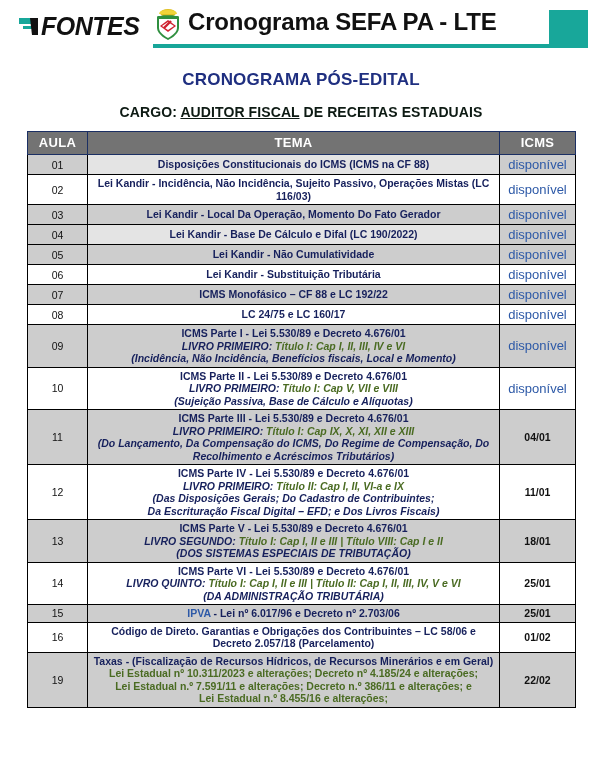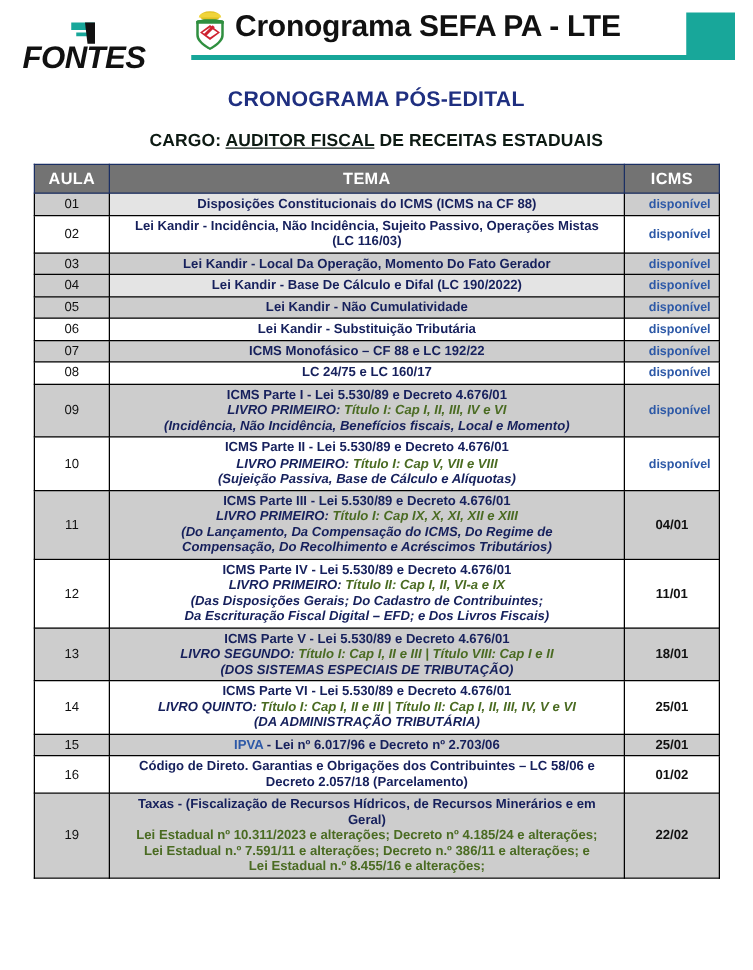--- a/index.html
+++ b/index.html
@@ -9,21 +9,21 @@
     background:#ffffff;
     font-family:"Liberation Sans", sans-serif;
     overflow:hidden;
     position:relative;
   }
 
   
   .banner{position:relative;height:62px;}
   .logo-fontes{
     position:absolute;left:18px;top:16px;
-    display:flex;align-items:center;flex-direction:column;
+    display:flex;align-items:center;
   }
   .logo-mark{
     width:22px;height:20px;margin-right:1px;position:relative;
   }
   .logo-mark svg{display:block;}
   .logo-word{
     font-family:"Liberation Sans", sans-serif;
     font-weight:bold;font-style:italic;
     font-size:25px;letter-spacing:-0.5px;
     color:#111111;line-height:20px;
@@ -71,38 +71,38 @@
   table.sched th{
     background:#737373;color:#ffffff;
     font-size:13px;font-weight:bold;
     padding:3px 0 4px 0;text-align:center;
     border:1px solid #1b2f63;
     letter-spacing:0.3px;
   }
   table.sched td{
     border:1px solid #000000;
     font-size:10.5px;
-    padding:2px 19px;
+    padding:2px 3px;
     vertical-align:middle;
     color:#111111;
   }
   td.aula{
     text-align:center;font-size:10.5px;color:#1a1a1a;
   }
   td.tema{
     text-align:center;font-weight:bold;line-height:12.5px;
   }
   td.data{
     text-align:center;font-size:11px;font-weight:bold;color:#1a1a1a;
   }
   tr.shade td{background:#cdcdcd;}
   tr.plain td{background:#ffffff;}
   tr.shade td.tema-lite{background:#e4e4e4;}
 
-  .av{color:#2d59a7;font-weight:bold;font-size:10px;}
+  .av{color:#2d59a7;font-weight:normal;font-size:13px;}
 
   .ln{display:block;}
   .navy{color:#16205c;}
   .green{color:#4a6b22;}
   .blue{color:#2d59a7;}
   .bi{font-style:italic;font-weight:bold;}
 </style>
 </head>
 <body>
 

